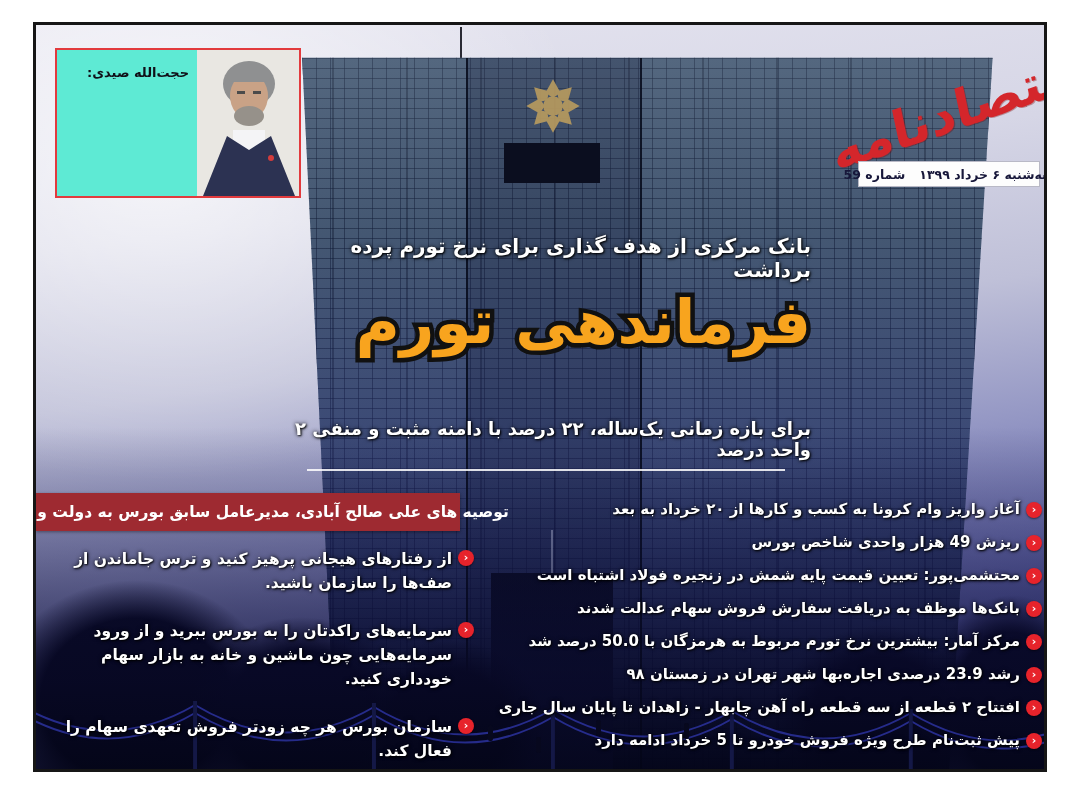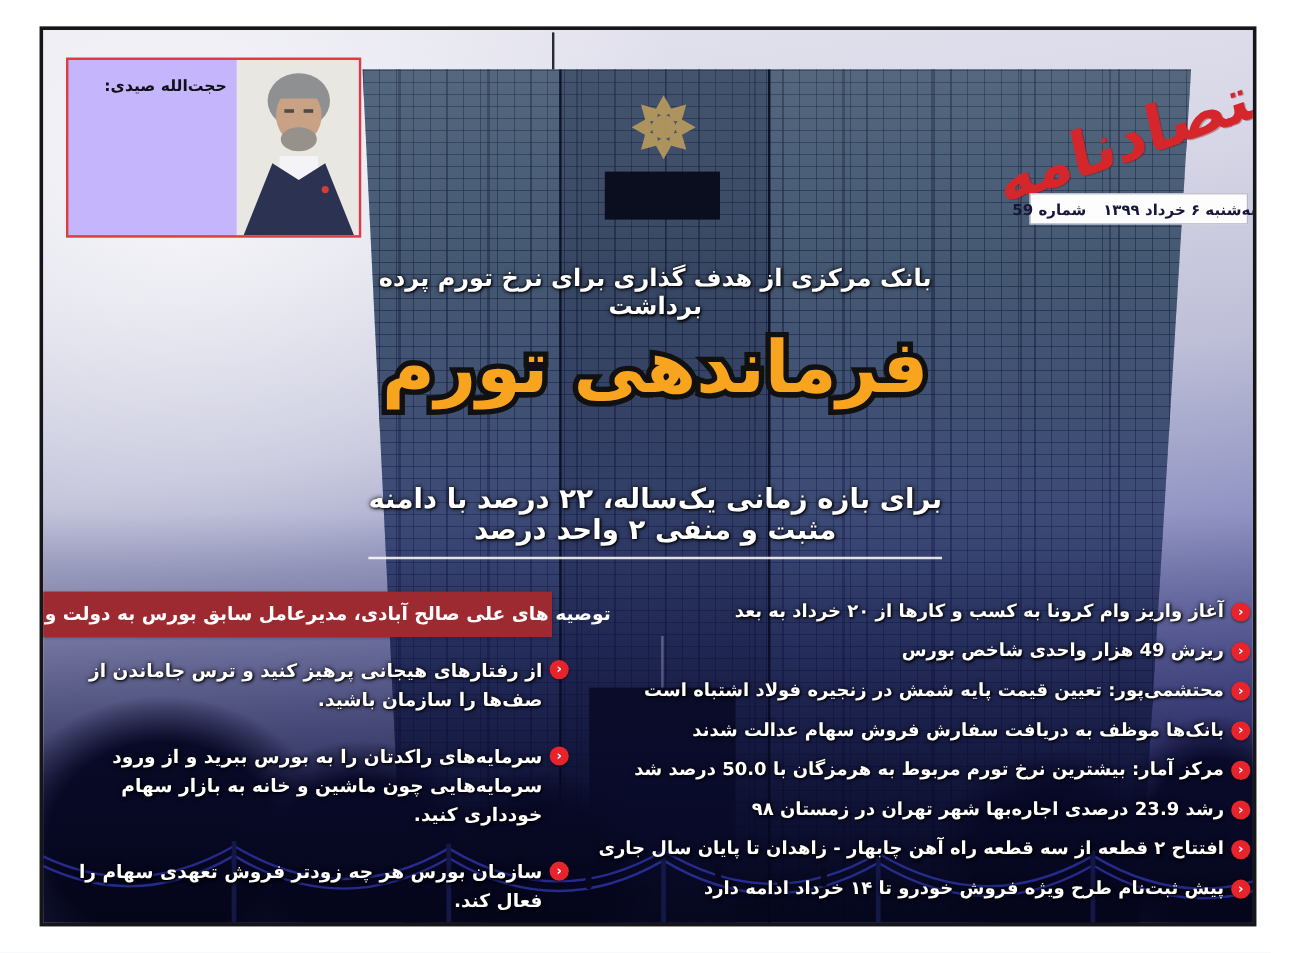--- a/index.html
+++ b/index.html
@@ -47,37 +47,37 @@
         transform:rotate(-19deg) skewX(-7deg);
         font-size:52px;font-weight:bold;color:#d4262b;
         text-shadow:1px 1px 0 rgba(120,10,10,.35);white-space:nowrap;}
   .datebar{position:absolute;left:822px;top:136px;width:182px;height:26px;background:#fdfdfd;
         border:1px solid #b9b9c6;box-sizing:border-box;display:flex;direction:rtl;
         align-items:center;justify-content:center;gap:7px;
         font-size:12.5px;font-weight:bold;color:#17173a;white-space:nowrap;}
   .datebar .sep{width:1px;height:14px;background:#b9b9c6;}
 
   
-  .quote-box{position:absolute;left:19px;top:23px;width:246px;height:150px;background:#c4b5fd;
+  .quote-box{position:absolute;left:19px;top:23px;width:246px;height:150px;background:#5eead4;
         border:2px solid #e23a3d;box-sizing:border-box;display:flex;}
   .quote-text{flex:1;direction:rtl;text-align:right;padding:10px 8px 6px 4px;
         font-size:13px;font-weight:bold;color:#101018;line-height:1.95;}
   .portrait{width:102px;height:100%;}
 
   
-  .hero{position:absolute;left:245px;top:194px;width:530px;text-align:center;direction:rtl;}
+  .hero{position:absolute;left:245px;top:209px;width:530px;direction:rtl;}
   .kicker{font-size:20px;font-weight:bold;color:#ffffff;
         text-shadow:0 0 4px rgba(0,0,0,.95),1px 1px 2px rgba(0,0,0,.9);}
   .headline-wrap{position:relative;margin-top:2px;height:128px;}
   .headline-stroke,.headline-fill{position:absolute;inset:0;font-size:60px;font-weight:bold;
         line-height:1.28;white-space:nowrap;}
   .headline-stroke{color:#111111;-webkit-text-stroke:9px #111111;
         text-shadow:3px 3px 0 #111,-3px 3px 0 #111,3px -3px 0 #111,-3px -3px 0 #111;}
   .headline-fill{color:#f8a41e;}
-  .subhead{font-size:23px;font-weight:bold;color:#ffffff;margin-top:6px;
+  .subhead{font-size:18px;font-weight:bold;color:#ffffff;margin-top:6px;
         text-shadow:0 0 4px rgba(0,0,0,.95),1px 1px 2px rgba(0,0,0,.9);}
   .subrule{width:478px;height:0;border-top:2px solid rgba(255,255,255,.85);margin:9px auto 0;}
 
   
   .band{position:absolute;left:0;top:468px;width:424px;height:38px;background:#9e2a31;
         display:flex;align-items:center;justify-content:center;direction:rtl;
         font-size:15.5px;font-weight:bold;color:#ffffff;white-space:nowrap;
         box-shadow:0 1px 3px rgba(0,0,0,.4);}
   .news{list-style:none;margin:0;padding:0;direction:rtl;}
   .news li{display:flex;align-items:flex-start;justify-content:flex-start;
@@ -219,17 +219,17 @@
     <li>
       <span class="bullet">‹</span>
       <span>رشد 23.9 درصدی اجاره‌بها شهر تهران در زمستان ۹۸</span>
     </li>
     <li>
       <span class="bullet">‹</span>
       <span>افتتاح ۲ قطعه از سه قطعه راه آهن چابهار - زاهدان تا پایان سال جاری</span>
     </li>
     <li>
       <span class="bullet">‹</span>
-      <span>پیش ثبت‌نام طرح ویژه فروش خودرو تا ۱۴ خرداد ادامه دارد</span>
+      <span>پیش ثبت‌نام طرح ویژه فروش خودرو تا 5 خرداد ادامه دارد</span>
     </li>
   </ul>
 
 </div>
 
 </body></html>

